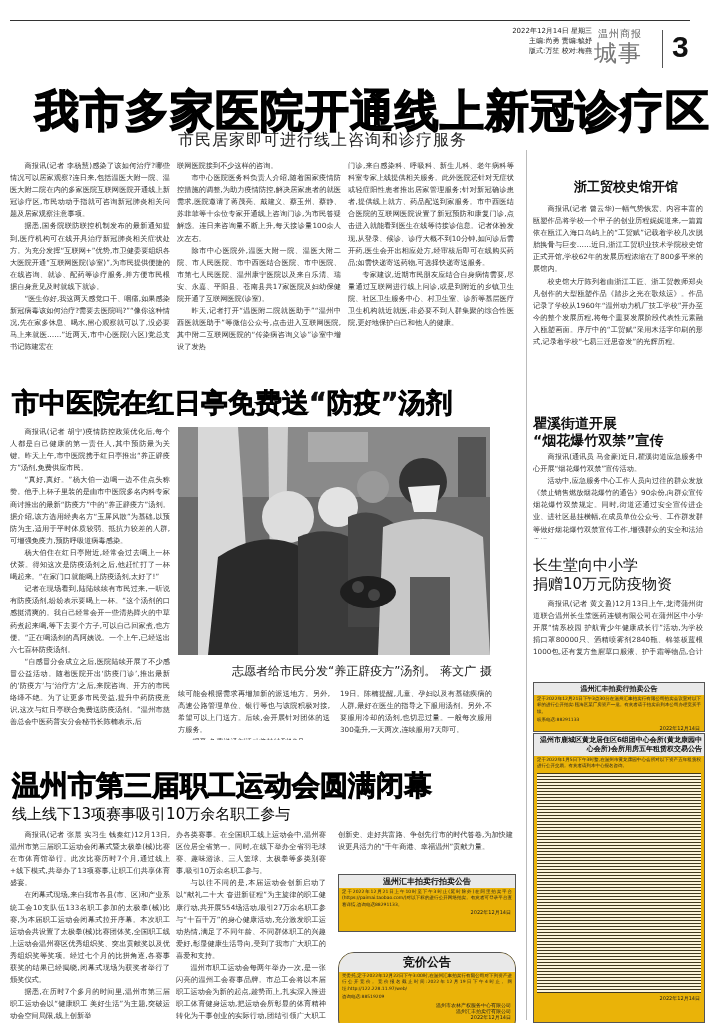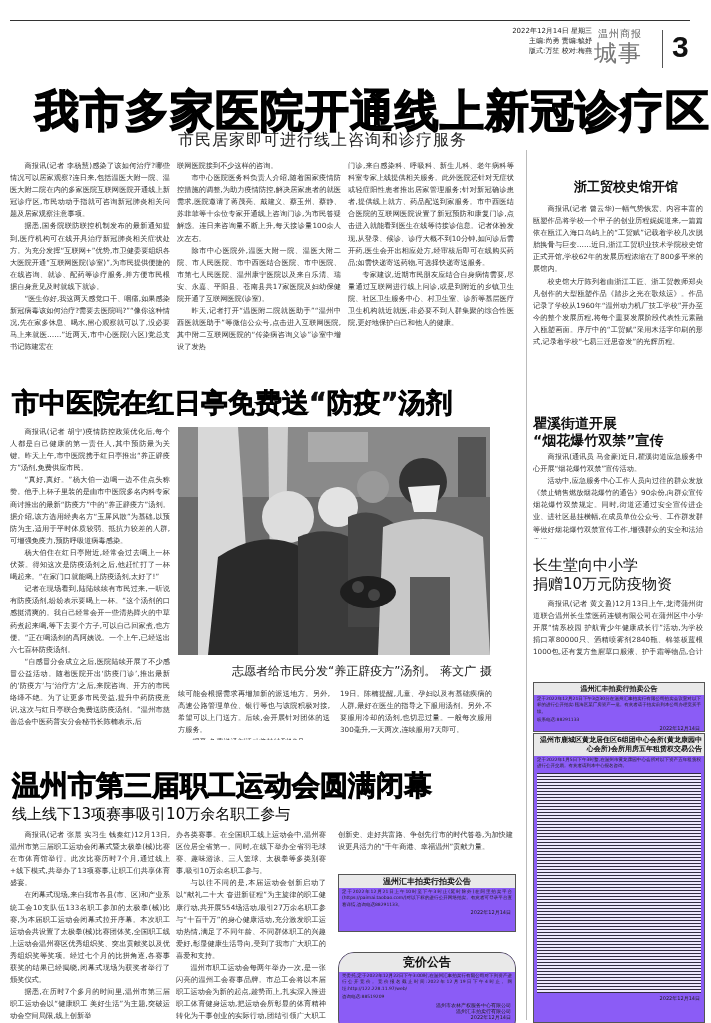--- a/index.html
+++ b/index.html
@@ -20,21 +20,21 @@
   .col { font-size:7.2px; line-height:12.1px; color:#333; text-align:justify; overflow:hidden; }
   .col p { margin:0; text-indent:2em; }
   .sidebar-sep { left:526px; top:150px; width:1px; height:870px; background:#bbb; }
 
   .h2 { font-weight:900; font-family:"DejaVu Sans", sans-serif; white-space:nowrap; }
   .side-h { font-size:14px; line-height:17px; font-weight:bold; color:#111; }
 
   .photo { left:178px; top:427px; width:312px; height:228px; background:#444; overflow:hidden; }
   .caption { left:180px; top:663px; width:312px; text-align:right; font-size:12px; color:#222; }
 
-  .notice { border:1px solid #555; background:#8b5cf6; overflow:hidden; }
+  .notice { border:1px solid #555; background:#eab308; overflow:hidden; }
   .notice .nh { background:#e9e9e9; text-align:center; font-weight:bold; color:#111; }
   .notice .nb { font-size:4.5px; line-height:6.4px; color:#222; padding:1px 3px; text-align:justify; }
   .notice .nd { font-size:5px; text-align:right; padding:0 4px; color:#222; }
   .dense { background:repeating-linear-gradient(0deg,#222 0,#222 1px,#fff 1px,#fff 3px); }
 </style>
 </head>
 <body>
 
 <div class="abs masthead-rule"></div>
 <div class="abs meta">

